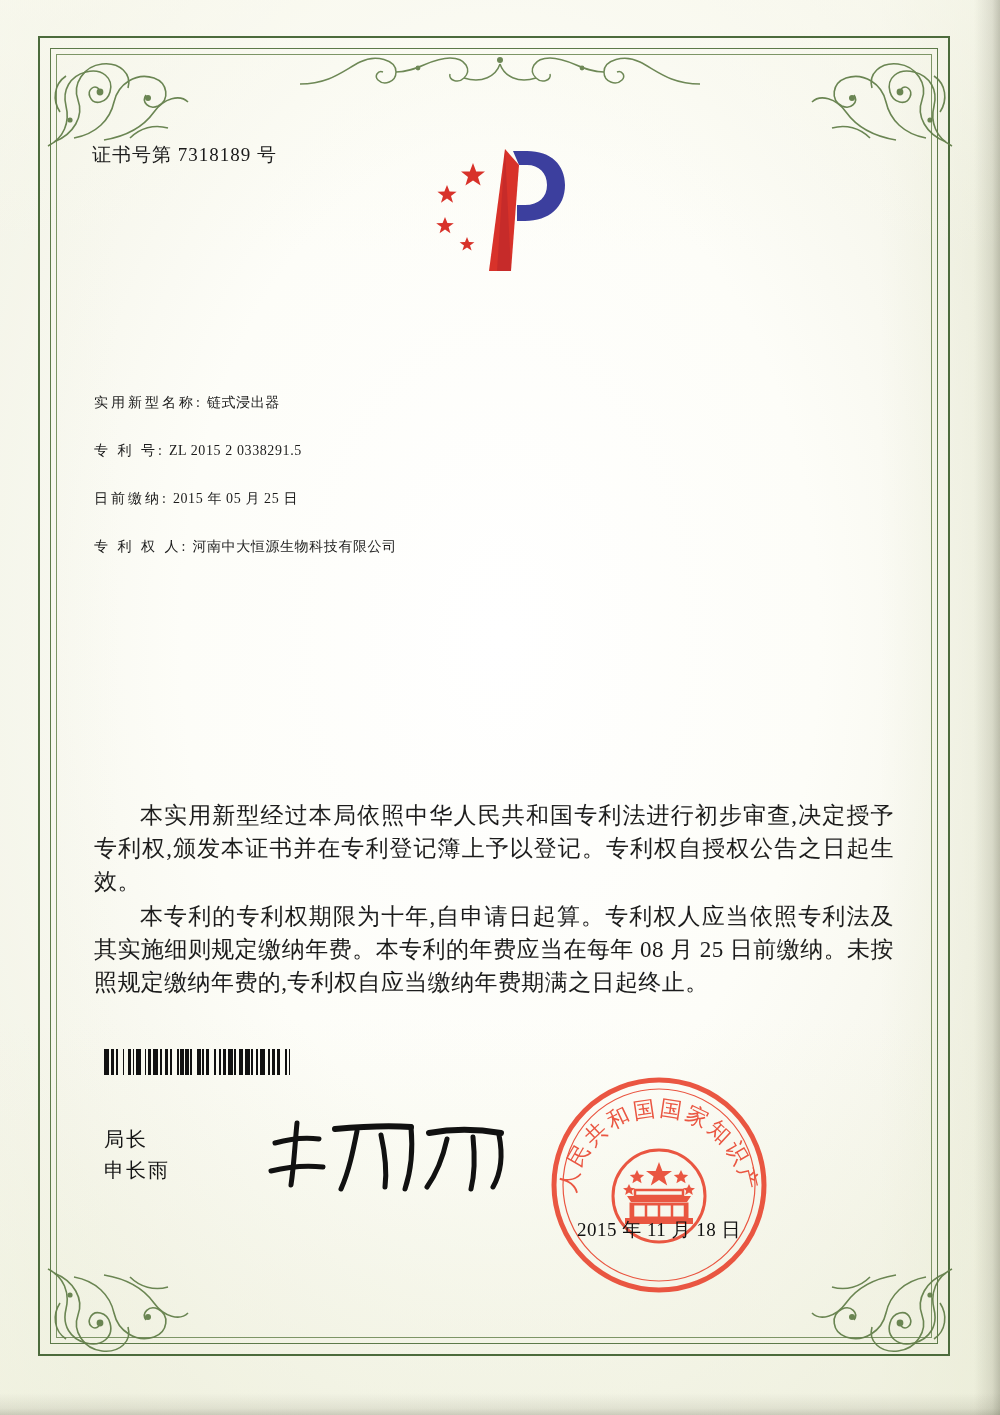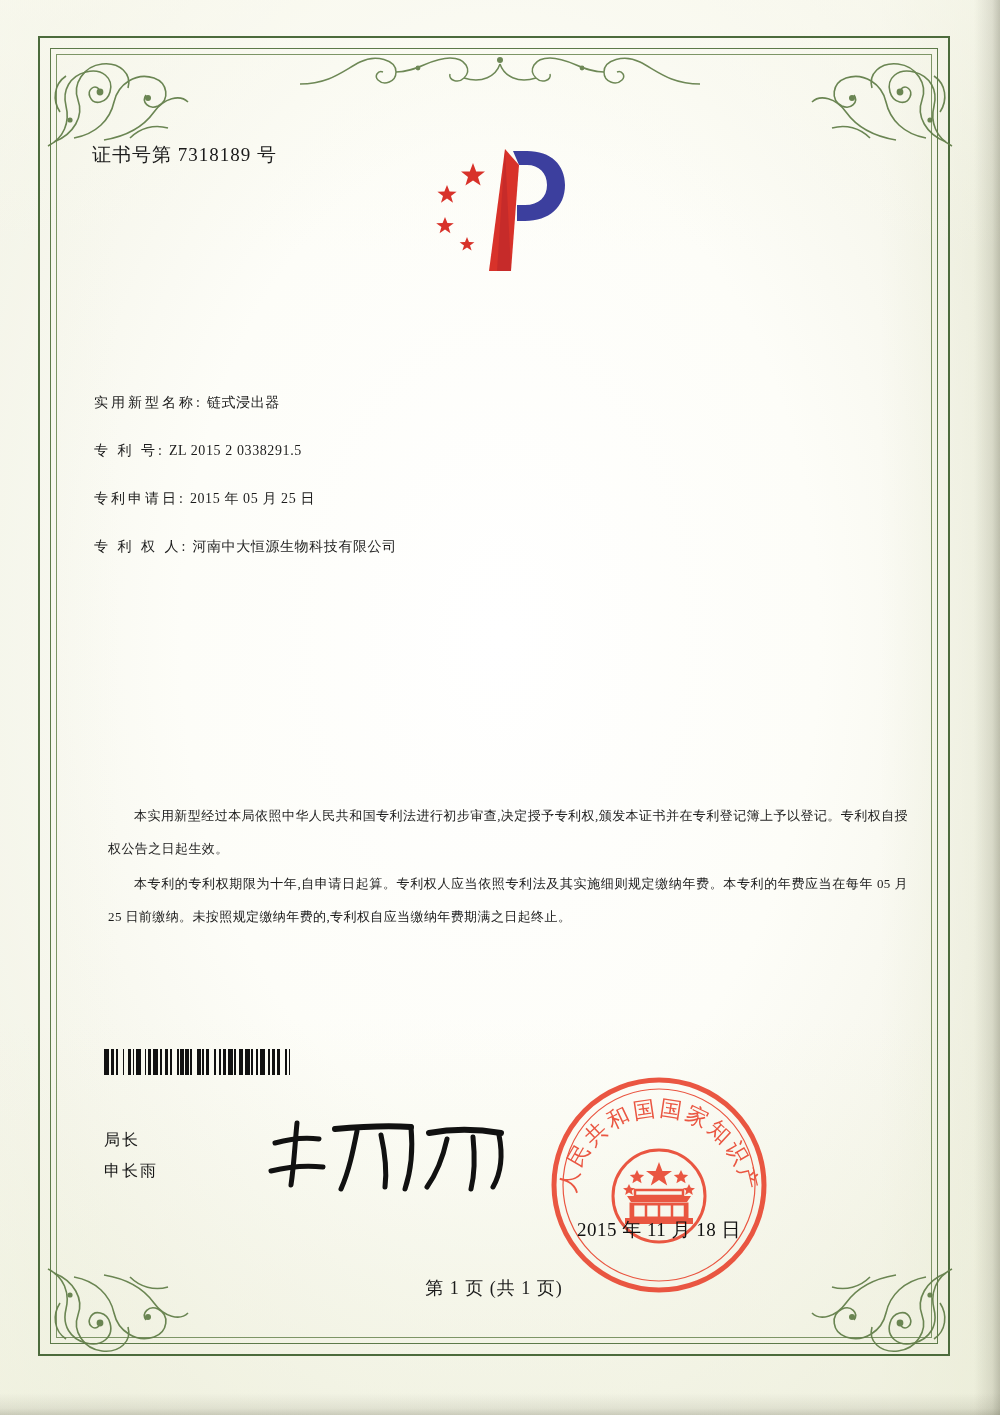--- a/index.html
+++ b/index.html
@@ -136,23 +136,23 @@
     color: #1c1c1c;
     margin-bottom: 30px;
     white-space: nowrap;
     letter-spacing: 0.5px;
   }
   .field .lbl { letter-spacing: 3px; }
   .field .val { letter-spacing: 0.6px; }
 
   .body-text {
     position: absolute;
-    left: 52px; top: 745px;
+    left: 38px; top: 745px;
     width: 800px;
-    font-size: 13px;
+    font-size: 23px;
     line-height: 33px;
     color: #1c1c1c;
     text-align: justify;
     letter-spacing: 0.4px;
   }
   .body-text p {
     margin: 0 0 2px 0;
     text-indent: 2em;
   }
 
@@ -163,21 +163,21 @@
     width: 258px; height: 26px;
     display: flex;
     align-items: stretch;
     gap: 0;
   }
   .barcode i { display: block; background: #111; }
 
   .signature-block {
     position: absolute;
     left: 48px; top: 1070px;
-    font-size: 16px;
+    font-size: 20px;
     line-height: 31px;
     color: #161616;
     letter-spacing: 2px;
   }
 
   .handsign {
     position: absolute;
     left: 205px; top: 1055px;
     width: 260px; height: 90px;
     color: #111;
@@ -323,32 +323,32 @@
     <div class="fields">
       <div class="field">
         <span class="lbl">实用新型名称:</span>
         <span class="val">链式浸出器</span>
       </div>
       <div class="field">
         <span class="lbl">专 利 号:</span>
         <span class="val">ZL 2015 2 0338291.5</span>
       </div>
       <div class="field">
-        <span class="lbl">专利申请日:</span>
+        <span class="lbl">日前缴纳:</span>
         <span class="val">2015 年 05 月 25 日</span>
       </div>
       <div class="field">
         <span class="lbl">专 利 权 人:</span>
         <span class="val">河南中大恒源生物科技有限公司</span>
       </div>
     </div>
 
     <div class="body-text">
       <p>本实用新型经过本局依照中华人民共和国专利法进行初步审查,决定授予专利权,颁发本证书并在专利登记簿上予以登记。专利权自授权公告之日起生效。</p>
-      <p>本专利的专利权期限为十年,自申请日起算。专利权人应当依照专利法及其实施细则规定缴纳年费。本专利的年费应当在每年 05 月 25 日前缴纳。未按照规定缴纳年费的,专利权自应当缴纳年费期满之日起终止。</p>
+      <p>本专利的专利权期限为十年,自申请日起算。专利权人应当依照专利法及其实施细则规定缴纳年费。本专利的年费应当在每年 08 月 25 日前缴纳。未按照规定缴纳年费的,专利权自应当缴纳年费期满之日起终止。</p>
     </div>
 
     <div class="barcode" id="barcode">
         <i style="width:5.1px;background:#111"></i>
         <i style="width:1.7px;background:transparent"></i>
         <i style="width:3.4px;background:#111"></i>
         <i style="width:1.7px;background:transparent"></i>
         <i style="width:1.7px;background:#111"></i>
         <i style="width:5.1px;background:transparent"></i>
         <i style="width:1.7px;background:#111"></i>
@@ -464,19 +464,18 @@
             <polygon points="-30,-12 -28.2,-8.2 -24,-7.8 -27.2,-5.2 -26.2,-1 -30,-3.4 -33.8,-1 -32.8,-5.2 -36,-7.8 -31.8,-8.2"></polygon>
             <polygon points="30,-12 31.8,-8.2 36,-7.8 32.8,-5.2 33.8,-1 30,-3.4 26.2,-1 27.2,-5.2 24,-7.8 28.2,-8.2"></polygon>
           </g>
         </g>
         <polygon points="111,14 116,30 133,30 119,40 124,56 111,46 98,56 103,40 89,30 106,30" fill="#e8402a" opacity="0.0"></polygon>
       </svg>
     </div>
 
     <div class="seal-date">2015 年 11 月 18 日</div>
 
-    <div class="page-no">第 1 页 (共 1 页)</div>
 
   </div>
 
   <div class="edge-shadow-right"></div>
   <div class="edge-shadow-bottom"></div>
 </div>
 
 </body></html>

